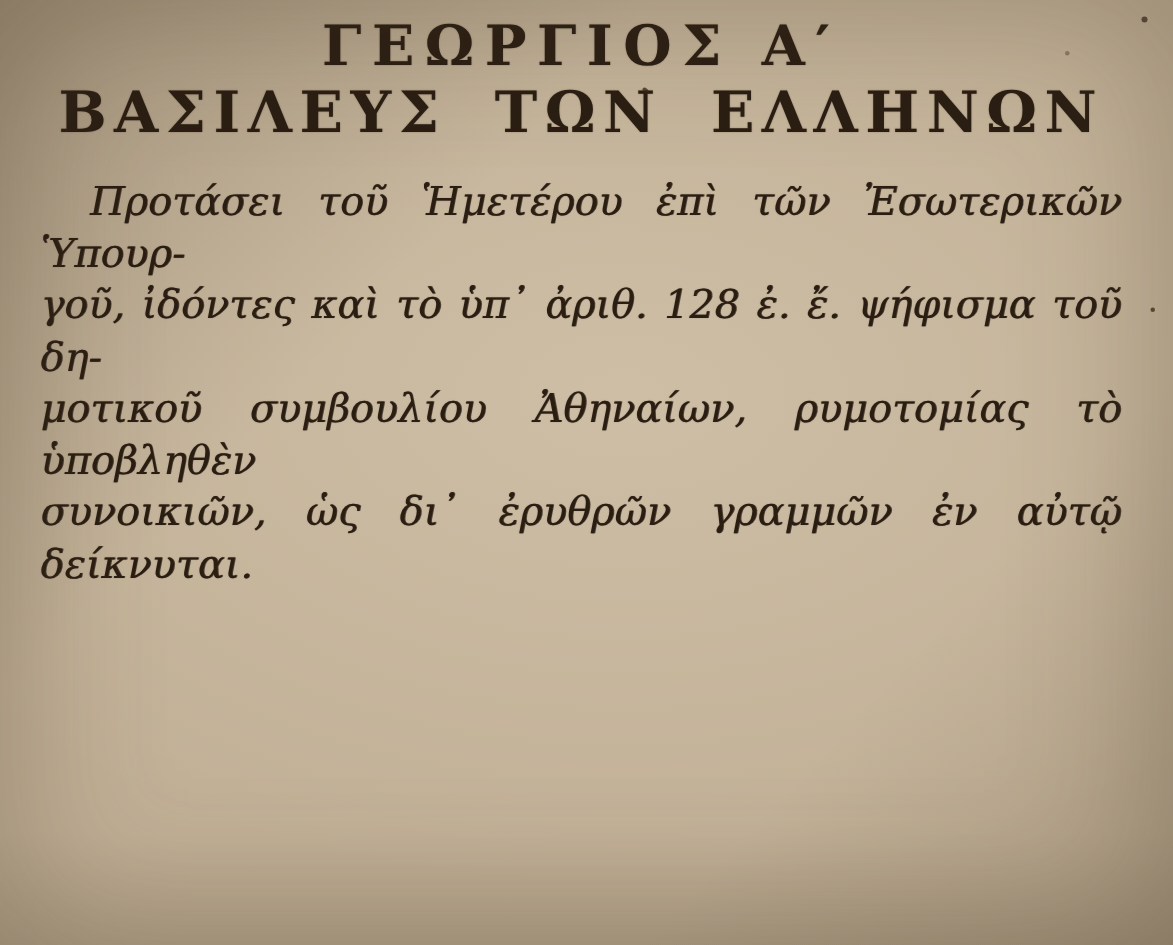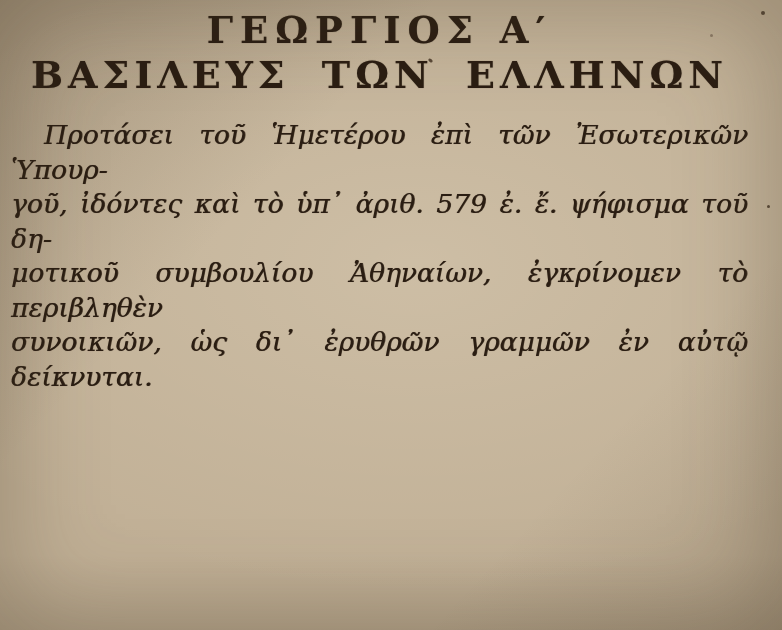--- a/index.html
+++ b/index.html
@@ -5,21 +5,21 @@
   html, body { margin: 0; padding: 0; }
   body {
     width: 782px; height: 630px; overflow: hidden;
     background: #8a7a63;
     font-family: "DejaVu Serif", "Liberation Serif", serif;
   }
   .page {
     position: relative;
     width: 782px; height: 630px;
     box-sizing: border-box;
-    padding: 8px 34px 0 11px;
+    padding: 8px 34px 0 27px;
     color: var(--ink, #2a1d12);
     background:
       radial-gradient(ellipse 115% 85% at 53% 42%, rgba(255,246,226,0.20), rgba(255,246,226,0.0) 62%),
       linear-gradient(133deg, rgba(66,52,35,0.26), rgba(66,52,35,0.0) 32%),
       linear-gradient(313deg, rgba(66,52,35,0.16), rgba(66,52,35,0.0) 26%),
       linear-gradient(0deg, rgba(66,52,35,0.10), rgba(66,52,35,0.0) 12%),
       var(--paper, #c1b096);
   }
   .page::after { 
     content: ""; position: absolute; inset: 0; pointer-events: none;
@@ -58,22 +58,22 @@
 
 <div class="page">
 
   <div class="heading">
     <div class="title-line1">ΓΕΩΡΓΙΟΣ Α′</div>
     <div class="title-line2">ΒΑΣΙΛΕΥΣ ΤΩΝ ΕΛΛΗΝΩΝ</div>
   </div>
 
   <div class="para1">
     <div class="bline first-indent">Προτάσει τοῦ Ἡμετέρου ἐπὶ τῶν Ἐσωτερικῶν Ὑπουρ-</div>
-    <div class="bline">γοῦ, ἰδόντες καὶ τὸ ὑπ᾽ ἀριθ. 579 ἐ. ἔ. ψήφισμα τοῦ δη-</div>
-    <div class="bline">μοτικοῦ συμβουλίου Ἀθηναίων, ἐγκρίνομεν τὸ περιβληθὲν</div>
+    <div class="bline">γοῦ, ἰδόντες καὶ τὸ ὑπ᾽ ἀριθ. 128 ἐ. ἔ. ψήφισμα τοῦ δη-</div>
+    <div class="bline">μοτικοῦ συμβουλίου Ἀθηναίων, ρυμοτομίας τὸ ὑποβληθὲν</div>
     <div class="bline">συνοικιῶν, ὡς δι᾽ ἐρυθρῶν γραμμῶν ἐν αὐτῷ δείκνυται.</div>
   </div>
 
   <div class="speck s1"></div>
   <div class="speck s2"></div>
   <div class="speck s3"></div>
   <div class="speck s4"></div>
 
 </div>
 

